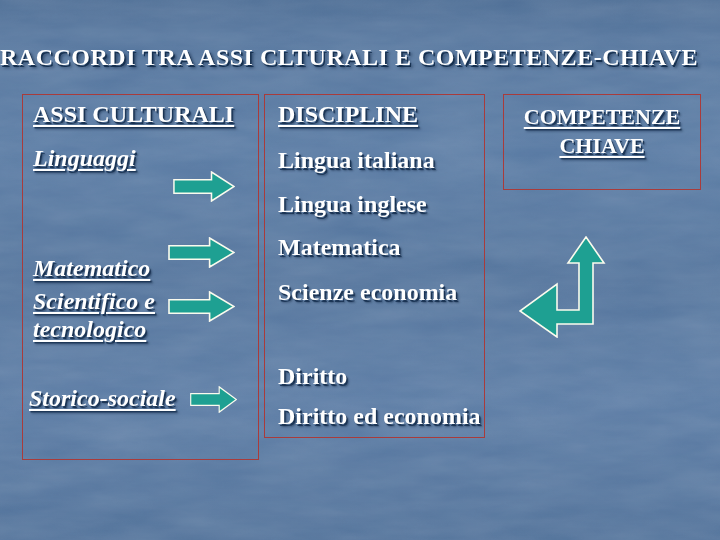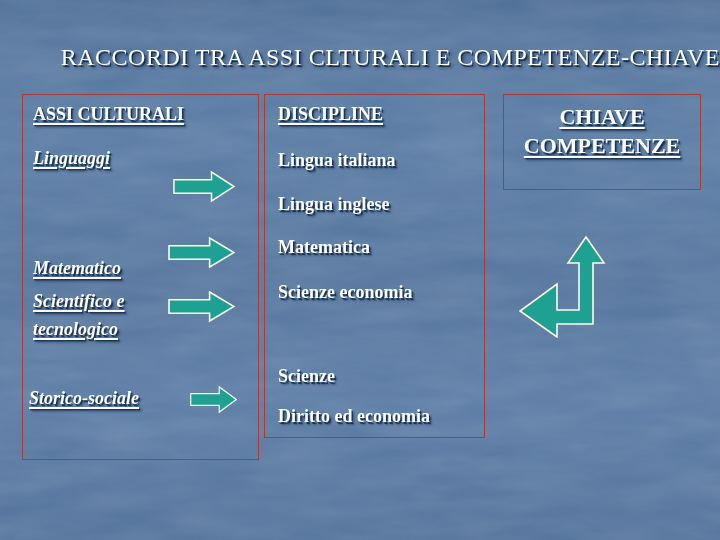--- a/index.html
+++ b/index.html
@@ -7,37 +7,37 @@
     position:relative;
     width:720px;height:540px;
     overflow:hidden;
     background:linear-gradient(180deg,#4d6d95 0%,#57779f 7%,#5b7ca5 28%,#56769e 52%,#5d7da6 74%,#53739b 100%);
     font-family:"Liberation Serif","DejaVu Serif",serif;
     color:#ffffff;
   }
   .texture{position:absolute;left:0;top:0;pointer-events:none;}
   .title{
     position:absolute;left:0;top:44px;width:720px;
-    text-align:right;
-    font-size:24px;font-weight:normal;letter-spacing:.5px;
+    text-align:left;
+    font-size:24px;font-weight:bold;letter-spacing:.5px;
     color:#ffffff;
     text-shadow:1.5px 1.5px 0 #16304f, 3px 3px 3px rgba(10,30,60,.55);
     white-space:nowrap;
   }
   .box{
     position:absolute;
     border:1.5px solid #a93b3b;
     box-sizing:border-box;
   }
   .box-assi{left:22px;top:94px;width:237px;height:366px;}
   .box-disc{left:264px;top:94px;width:221px;height:344px;}
   .box-comp{left:503px;top:94px;width:198px;height:96px;text-align:center;}
   .lbl{
     position:absolute;
-    font-size:18px;font-weight:bold;
+    font-size:24px;font-weight:bold;
     text-shadow:1.5px 1.5px 0 rgba(18,42,74,.8), 2.5px 2.5px 2px rgba(10,30,60,.45);
     white-space:nowrap;
     line-height:27px;
   }
   .und{text-decoration:underline;text-decoration-thickness:2px;text-underline-offset:3px;}
   .ital{font-style:italic;}
   .wrap2{white-space:normal;width:165px;line-height:28px;}
   .comp-line{position:relative;display:block;font-size:22px;font-weight:bold;line-height:29px;
     text-shadow:1.5px 1.5px 0 rgba(18,42,74,.8), 2.5px 2.5px 2px rgba(10,30,60,.45);}
   .comp-pad{padding-top:7px;}
@@ -70,27 +70,27 @@
     <div class="lbl und ital wrap2" style="left:10px;top:184px;margin-top:8px;">Scientifico e tecnologico</div>
     <div class="lbl und ital" style="left:6px;top:290px;text-align:center;">Storico-sociale</div>
   </div>
 
   <div class="box box-disc">
     <div class="lbl und" style="left:13px;top:6px;">DISCIPLINE</div>
     <div class="lbl" style="left:13px;top:52px;">Lingua italiana</div>
     <div class="lbl" style="left:13px;top:139px;">Matematica</div>
     <div class="lbl" style="left:13px;top:96px;">Lingua inglese</div>
     <div class="lbl" style="left:13px;top:184px;">Scienze economia</div>
-    <div class="lbl" style="left:13px;top:268px;">Scienze</div>
+    <div class="lbl" style="left:13px;top:268px;">Diritto</div>
     <div class="lbl" style="left:13px;top:308px;">Diritto ed economia</div>
   </div>
 
   <div class="box box-comp comp-pad">
+    <span class="comp-line und">COMPETENZE</span>
     <span class="comp-line und">CHIAVE</span>
-    <span class="comp-line und">COMPETENZE</span>
   </div>
 
   <svg class="arrow" style="left:173px;top:171px;" width="62" height="31" viewBox="0 0 66 32" preserveAspectRatio="none">
     <polygon points="1,9 41,9 41,1 65,16 41,31 41,23 1,23" stroke-width="1.6" fill="#1EA092" stroke="#FBFBEE"></polygon>
   </svg>
   <svg class="arrow" style="left:168px;top:237px;" width="67" height="31" viewBox="0 0 66 32" preserveAspectRatio="none">
     <polygon points="1,9 41,9 41,1 65,16 41,31 41,23 1,23" stroke-width="1.6" fill="#1EA092" stroke="#FBFBEE"></polygon>
   </svg>
   <svg class="arrow" style="left:168px;top:291px;" width="67" height="31" viewBox="0 0 66 32" preserveAspectRatio="none">
     <polygon points="1,9 41,9 41,1 65,16 41,31 41,23 1,23" stroke-width="1.6" fill="#1EA092" stroke="#FBFBEE"></polygon>

